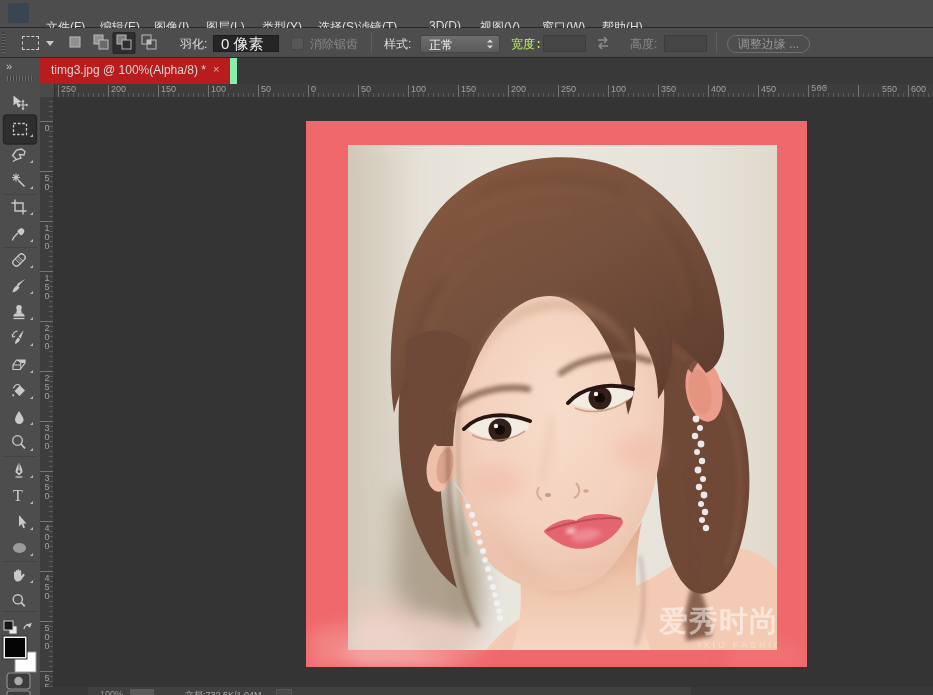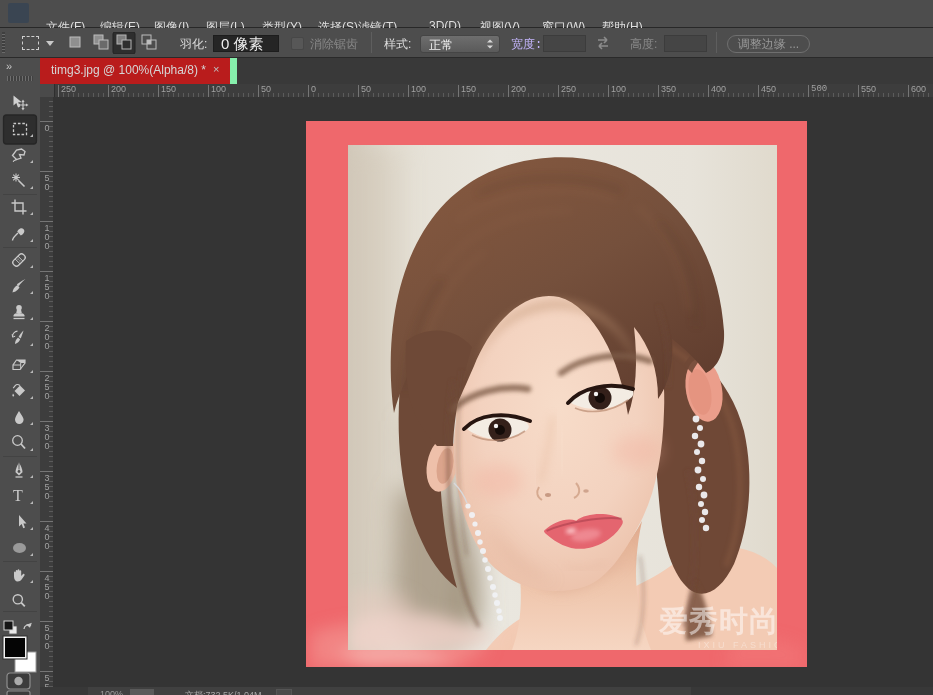--- a/index.html
+++ b/index.html
@@ -61,21 +61,21 @@
   <div class="abs" style="left:371px;top:4px;width:1px;height:21px;background:#5e5e5e;"></div>
   <div class="abs" style="left:384px;top:8px;font-size:12px;color:#dcdcdc;">样式:</div>
 
   <div class="abs" style="left:420px;top:7px;width:78px;height:16px;border:1px solid #454545;border-radius:3px;background:linear-gradient(#6e6e6e,#5a5a5a);">
     <div class="abs" style="left:8px;top:1px;font-size:12px;color:#f0f0f0;">正常</div>
     <svg class="abs" style="left:64px;top:2px;" width="10" height="12" viewBox="0 0 10 12">
       <path d="M2 4.5 L5 1.5 L8 4.5 Z" fill="#d8d8d8"></path>
       <path d="M2 7.5 L5 10.5 L8 7.5 Z" fill="#d8d8d8"></path>
     </svg>
   </div>
-  <div class="abs" style="left:511px;top:8px;font-size:12px;color:#c4b5fd;font-family:Liberation Mono, monospace;">宽度:</div>
+  <div class="abs" style="left:511px;top:8px;font-size:12px;color:#bef264;font-family:Liberation Mono, monospace;">宽度:</div>
   <div class="abs" style="left:543px;top:7px;width:41px;height:15px;background:#454545;border:1px solid #3c3c3c;"></div>
 
   <svg class="abs" style="left:594px;top:8px;" width="18" height="14" viewBox="0 0 18 14">
     <path d="M4 4 H13 M13 4 L10 1 M13 4 L10 7" stroke="#8c8c8c" stroke-width="1.6" fill="none"></path>
     <path d="M14 10 H5 M5 10 L8 7 M5 10 L8 13" stroke="#8c8c8c" stroke-width="1.6" fill="none"></path>
   </svg>
   <div class="abs" style="left:630px;top:8px;font-size:12px;color:#888888;">高度:</div>
   <div class="abs" style="left:664px;top:7px;width:41px;height:15px;background:#454545;border:1px solid #3c3c3c;"></div>
   <div class="abs" style="left:716px;top:4px;width:1px;height:21px;background:#5e5e5e;"></div>
   <div class="abs" style="left:727px;top:7px;width:81px;height:16px;border:1px solid #6f6f6f;border-radius:9px;font-size:12px;color:#989898;text-align:center;line-height:16px;">调整边缘 ...</div>
@@ -119,21 +119,21 @@
     <div class="rl" style="left: 571px;">100</div>
     <div class="abs" style="left: 618px; top: 1px; width: 1px; height: 12px; background: rgb(117, 117, 117);"></div>
     <div class="rl" style="left: 621px;">350</div>
     <div class="abs" style="left: 668px; top: 1px; width: 1px; height: 12px; background: rgb(117, 117, 117);"></div>
     <div class="rl" style="left: 671px;">400</div>
     <div class="abs" style="left: 718px; top: 1px; width: 1px; height: 12px; background: rgb(117, 117, 117);"></div>
     <div class="rl" style="left: 721px;">450</div>
     <div class="abs" style="left: 768px; top: 1px; width: 1px; height: 12px; background: rgb(117, 117, 117);"></div>
     <div class="rl" style="left: 771px; font-family: Liberation Mono, monospace;">500</div>
     <div class="abs" style="left: 818px; top: 1px; width: 1px; height: 12px; background: rgb(117, 117, 117);"></div>
-    <div class="rl" style="left: 821px;">550</div>
+    <div class="rl" style="left: 842px;">550</div>
     <div class="abs" style="left: 868px; top: 1px; width: 1px; height: 12px; background: rgb(117, 117, 117);"></div>
     <div class="rl" style="left: 871px;">600</div>
   </div>
 
 <div class="abs" id="vruler" style="left:40px;top:97px;width:13px;height:590px;background:#3d3d3d;">
   <div class="abs" style="left:9px;top:4px;width:4px;height:586px;background:repeating-linear-gradient(0deg,#5b5b5b 0 1px,transparent 1px 5px);"></div>
 <div class="abs" style="left: 0px; top: 24px; width: 13px; height: 1px; background: rgb(117, 117, 117);"></div>
     <div class="vt" style="top: 27px;">0</div>
     <div class="abs" style="left: 0px; top: 74px; width: 13px; height: 1px; background: rgb(117, 117, 117);"></div>
     <div class="vt" style="top: 77px;">5<br>0</div>

